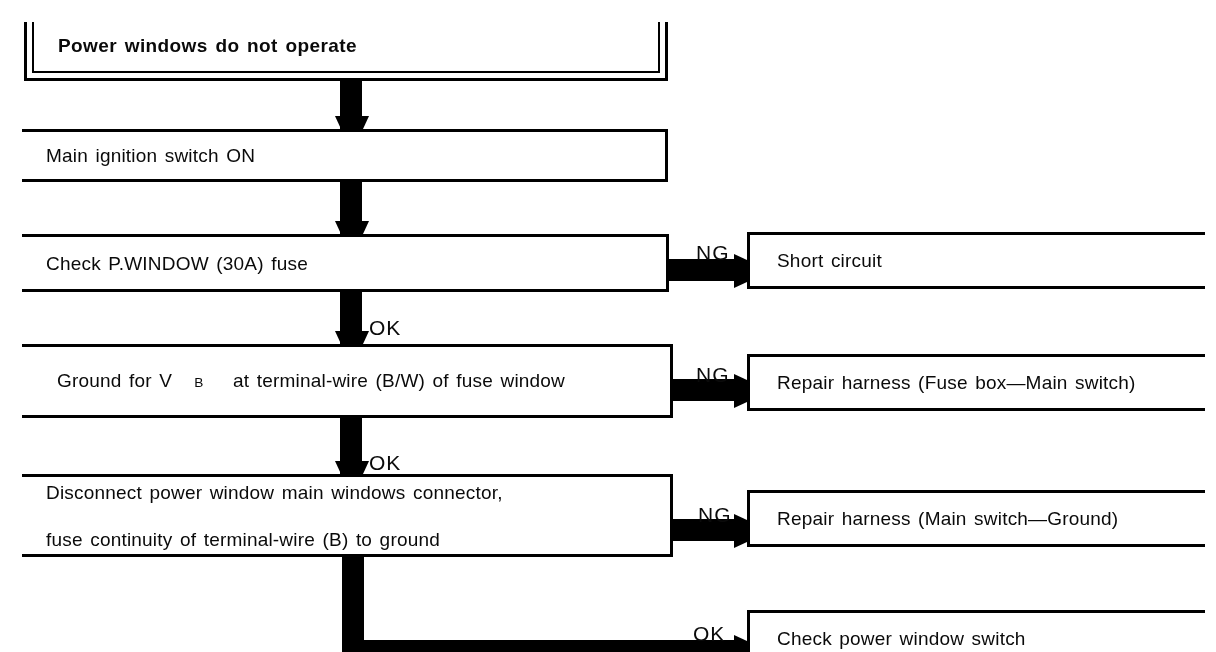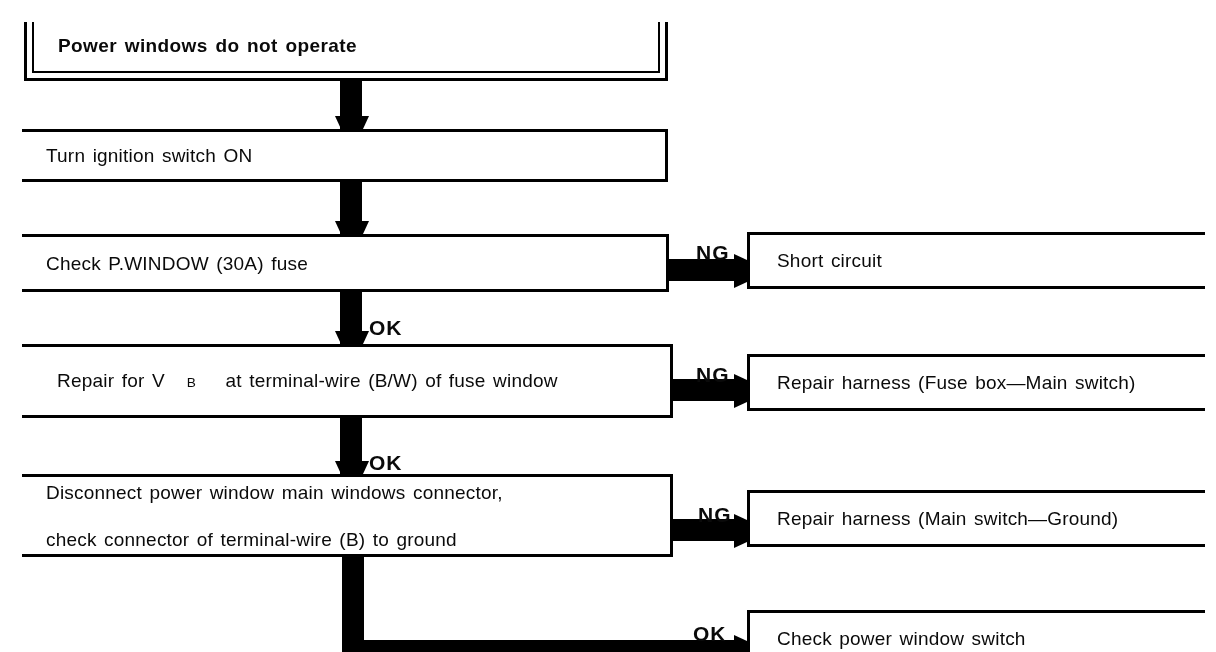--- a/index.html
+++ b/index.html
@@ -79,21 +79,21 @@
     border-top:6px solid transparent; border-bottom:6px solid transparent;
     border-left:13px solid #000;
   }
   .ar-ng1 { left:712px; top:232px; }
   .ar-ng2 { left:712px; top:352px; }
   .ar-ng3 { left:712px; top:492px; }
   .ar-ok3 { left:712px; top:613px; }
 
   
   .blabel {
-    position:absolute; font-weight:bold; font-size:21px;
+    position:absolute; font-weight:normal; font-size:21px;
     letter-spacing:1px; white-space:nowrap;
   }
   .ok1 { left:336px; top:283px; }
   .ok2 { left:336px; top:418px; }
   .ok3 { left:660px; top:589px; }
   .ng1 { left:663px; top:208px; }
   .ng2 { left:663px; top:330px; }
   .ng3 { left:665px; top:470px; }
 
   .sub-b { font-size:0.72em; }
@@ -103,34 +103,34 @@
 
 <div class="canvas">
 
   <div class="start-outer">
     <div class="start-inner">
       <span>Power windows do not operate</span>
     </div>
   </div>
 
   <div class="box step step-ignition">
-    <span>Turn ignition switch ON</span>
+    <span>Main ignition switch ON</span>
   </div>
 
   <div class="box step step-fuse">
     <span>Check P.WINDOW (30A) fuse</span>
   </div>
 
   <div class="box step step-vb">
-    <div><span>Repair for V</span><span class="sub-b">B</span><span> at terminal-wire (B/W) of fuse window</span></div>
+    <div><span>Ground for V</span><span class="sub-b">B</span><span> at terminal-wire (B/W) of fuse window</span></div>
   </div>
 
   <div class="box step step-continuity">
     <div>Disconnect power window main windows connector,</div>
-    <div>check connector of terminal-wire (B) to ground</div>
+    <div>fuse continuity of terminal-wire (B) to ground</div>
   </div>
 
   <div class="box result result-short">
     <span>Short circuit</span>
   </div>
 
   <div class="box result result-repair1">
     <span>Repair harness (Fuse box—Main switch)</span>
   </div>
 

